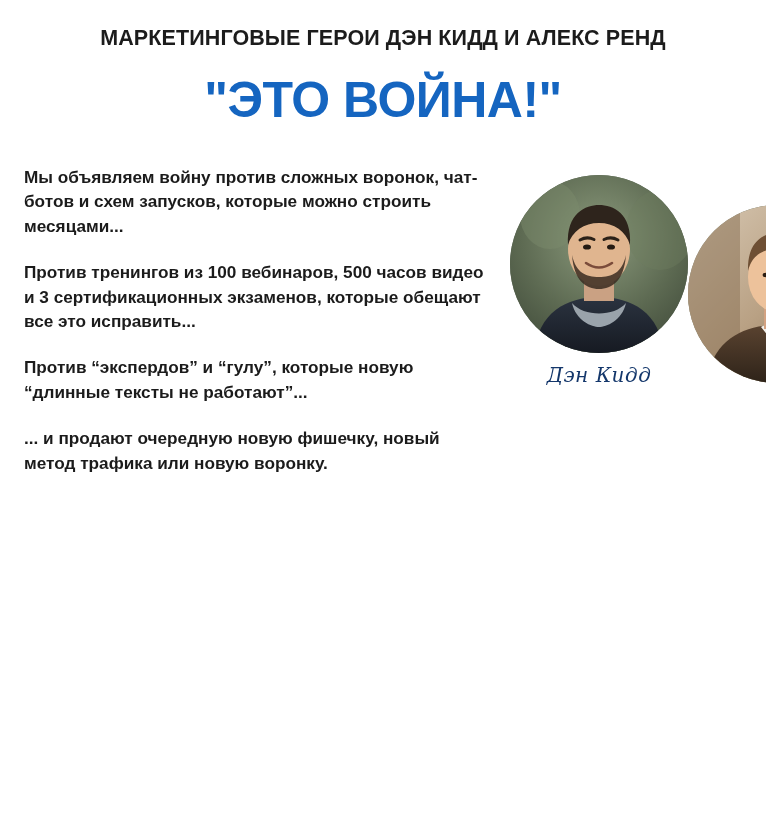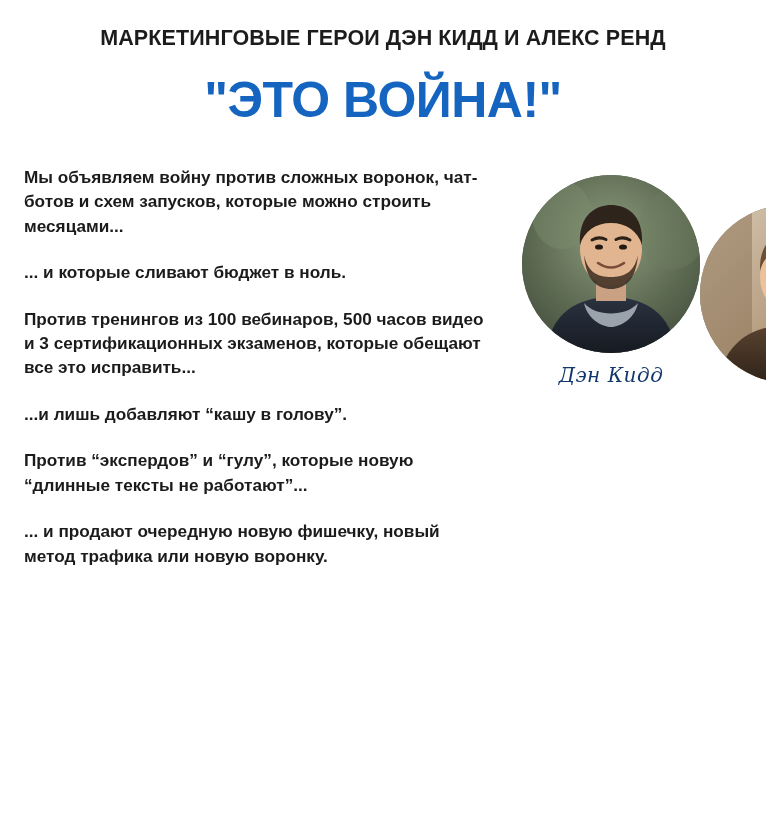--- a/index.html
+++ b/index.html
@@ -41,21 +41,21 @@
     line-height: 1.05;
   }
 
   
   .body-wrap {
     position: relative;
     margin-top: 34px;
     padding: 0 22px 0 24px;
     display: flex;
     align-items: flex-start;
-    gap: 28px;
+    gap: 16px;
   }
   .text-col {
     width: 470px;
     flex: 0 0 470px;
     padding-top: 4px;
   }
   .para {
     font-size: 17.2px;
     color: #1b1b1b;
     font-weight: 600;
@@ -106,23 +106,21 @@
 
   <div class="header">
     <div class="kicker">МАРКЕТИНГОВЫЕ ГЕРОИ ДЭН КИДД И АЛЕКС РЕНД</div>
     <div class="headline">"ЭТО ВОЙНА!"</div>
   </div>
 
   <div class="body-wrap">
 
     <div class="text-col">
       <p class="para">Мы объявляем войну против сложных воронок, чат-ботов и схем запусков, которые можно строить месяцами...</p>
-      <p class="para">... и которые сливают бюджет в ноль.</p>
       <p class="para">Против тренингов из 100 вебинаров, 500 часов видео и 3 сертификационных экзаменов, которые обещают все это исправить...</p>
-      <p class="para">...и лишь добавляют “кашу в голову”.</p>
       <p class="para">Против “экспердов” и “гулу”, которые новую “длинные тексты не работают”...</p>
       <p class="para">... и продают очередную новую фишечку, новый метод трафика или новую воронку.</p>
     </div>
 
     <div class="photo-col">
 
       <div class="person">
         <div class="avatar">
           <svg viewBox="0 0 178 178" xmlns="http://www.w3.org/2000/svg">
             <defs>

